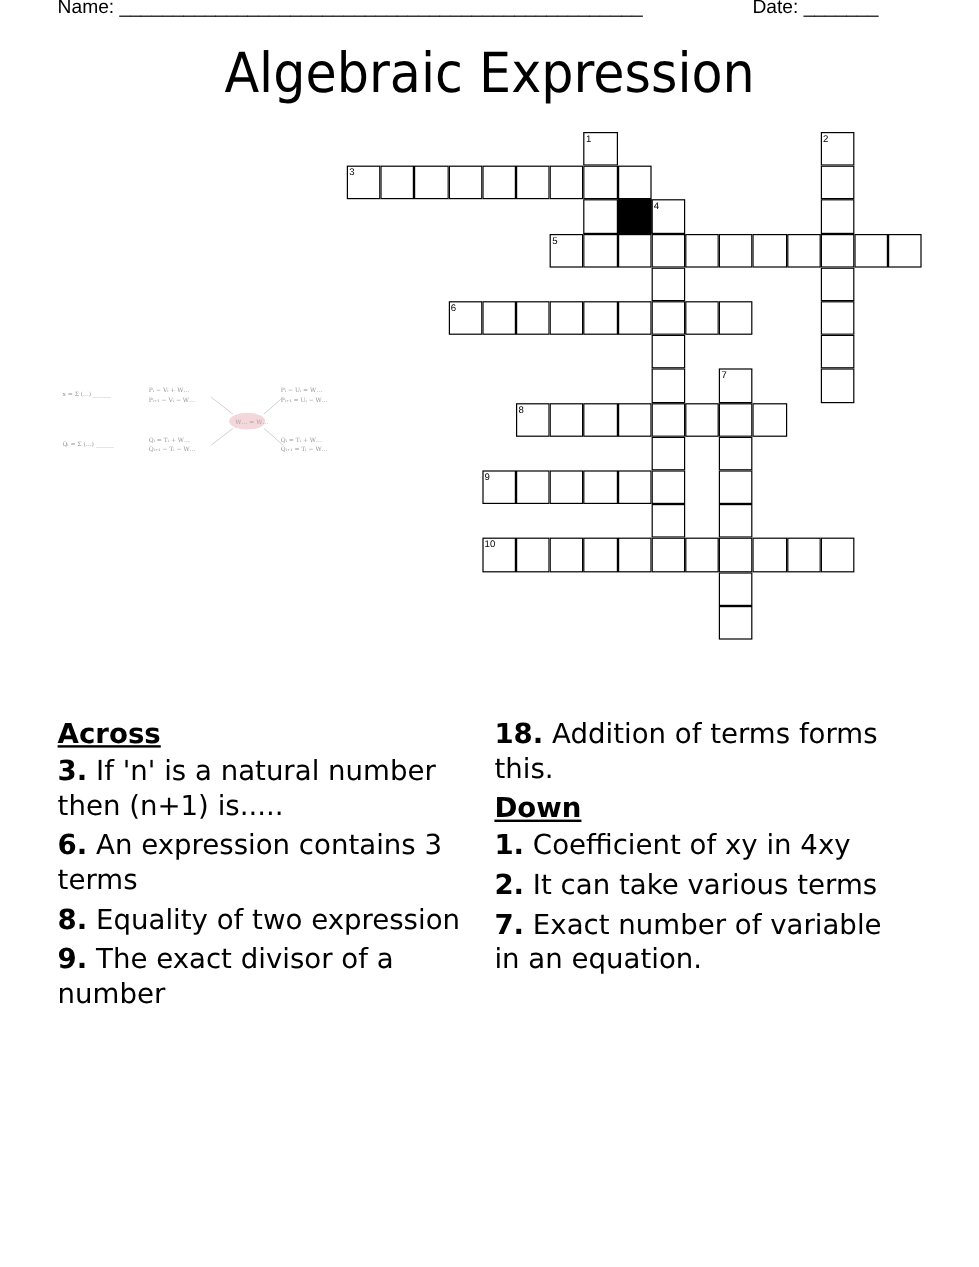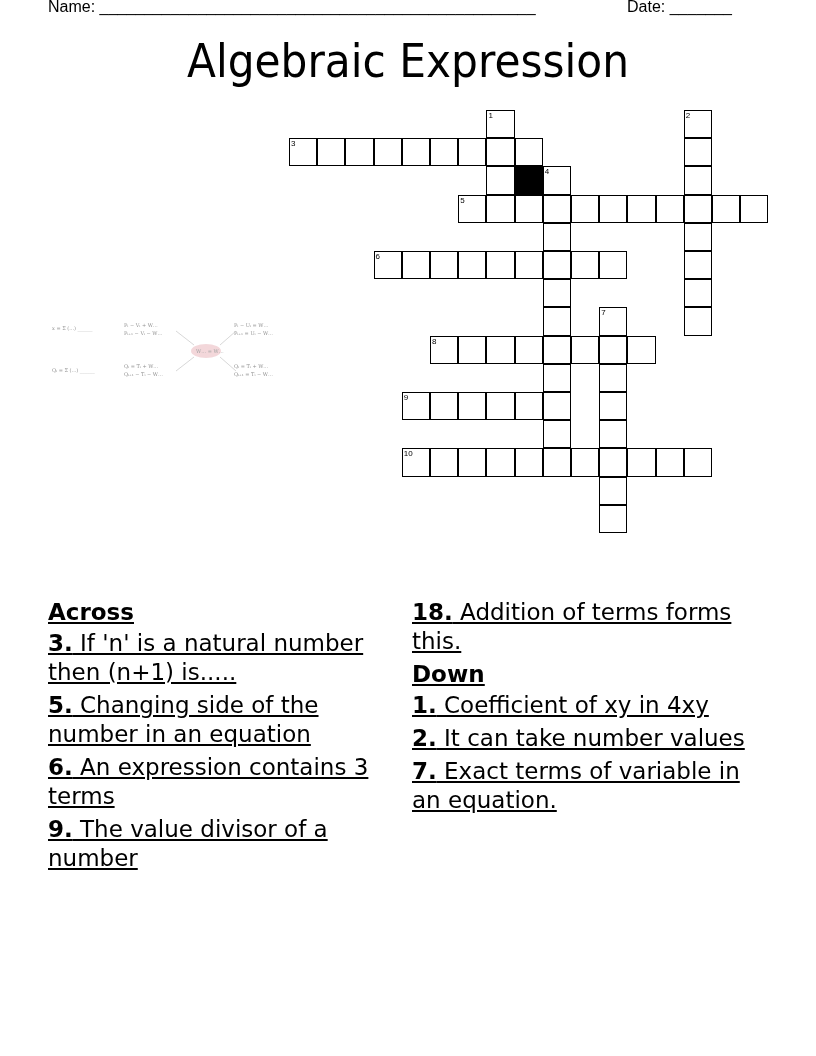--- a/index.html
+++ b/index.html
@@ -6,21 +6,21 @@
   body { width: 816px; height: 1056px; position: relative; overflow: hidden; font-family: "DejaVu Sans", sans-serif; color: #000; }
   .header-line { position: absolute; top: -2px; font-family: "Liberation Sans", sans-serif; font-size: 16px; white-space: pre; }
   #name-label { left: 48px; }
   #date-label { left: 627px; }
   .title { position: absolute; top: 34px; left: 0; width: 816px; text-align: center; font-family: "DejaVu Sans", sans-serif; font-size: 46px; letter-spacing: 0px; transform: scaleX(0.92); transform-origin: center; }
   #grid { position: absolute; left: 0; top: 0; width: 816px; height: 560px; }
   .cell { position: absolute; width: 28.2px; height: 28.2px; box-sizing: border-box; border: 1.5px solid #000; background: #fff; }
   .cell.black { background: #000; }
   .cell .num { position: absolute; top: 0px; left: 1px; font-family: "Liberation Sans", sans-serif; font-size: 8px; line-height: 9px; }
   .decor { position: absolute; left: 44px; top: 315px; width: 245px; height: 70px; filter: blur(0.6px); opacity: 0.55; }
-  .clues { position: absolute; top: 598px; font-family: "DejaVu Sans", sans-serif; font-size: 23px; line-height: 29px; text-decoration: underline; }
+  .clues { position: absolute; top: 598px; font-family: "DejaVu Sans", sans-serif; font-size: 23px; line-height: 29px; }
   #clues-left { left: 48px; width: 340px; }
   #clues-right { left: 412px; width: 345px; }
   .clue-head { text-decoration: underline; font-weight: bold; margin-bottom: 2px; }
   .clue { margin-bottom: 4px; }
   .clue b { font-weight: bold; }
 </style>
 </head>
 <body>
 
 <div class="header-line" id="name-label">Name: _________________________________________________</div>
@@ -146,24 +146,24 @@
     <line x1="176" y1="30" x2="192" y2="16"></line>
     <line x1="176" y1="42" x2="192" y2="56"></line>
   </g>
   <ellipse cx="162" cy="36" rx="15" ry="7" fill="#eab8bd"></ellipse>
   <text x="152" y="38" font-size="5" fill="#555" font-family="DejaVu Serif, serif">W… = W…</text>
 </svg>
 
 <div class="clues" id="clues-left">
   <div class="clue-head">Across</div>
   <div class="clue"><b>3.</b><span> If 'n' is a natural number then (n+1) is.....</span></div>
-  <div class="clue"><b>5.</b><span> Changing side of the number in an equation</span></div>
   <div class="clue"><b>6.</b><span> An expression contains 3 terms</span></div>
-  <div class="clue"><b>9.</b><span> The value divisor of a number</span></div>
+  <div class="clue"><b>8.</b><span> Equality of two expression</span></div>
+  <div class="clue"><b>9.</b><span> The exact divisor of a number</span></div>
 </div>
 
 <div class="clues" id="clues-right">
   <div class="clue"><b>18.</b><span> Addition of terms forms this.</span></div>
   <div class="clue-head">Down</div>
   <div class="clue"><b>1.</b><span> Coefficient of xy in 4xy</span></div>
-  <div class="clue"><b>2.</b><span> It can take number values</span></div>
-  <div class="clue"><b>7.</b><span> Exact terms of variable in an equation.</span></div>
+  <div class="clue"><b>2.</b><span> It can take various terms</span></div>
+  <div class="clue"><b>7.</b><span> Exact number of variable in an equation.</span></div>
 </div>
 
 </body></html>

